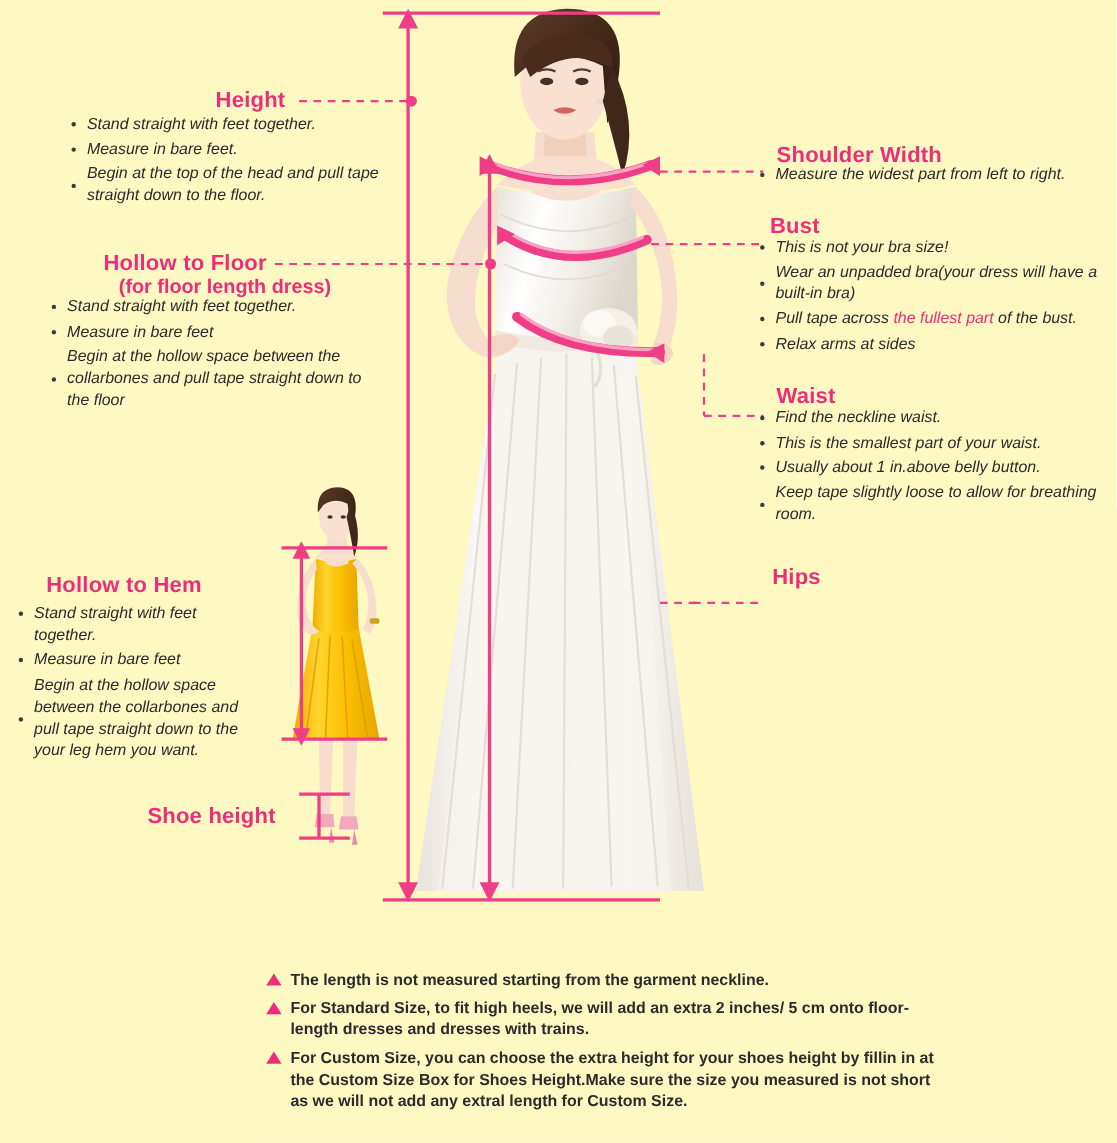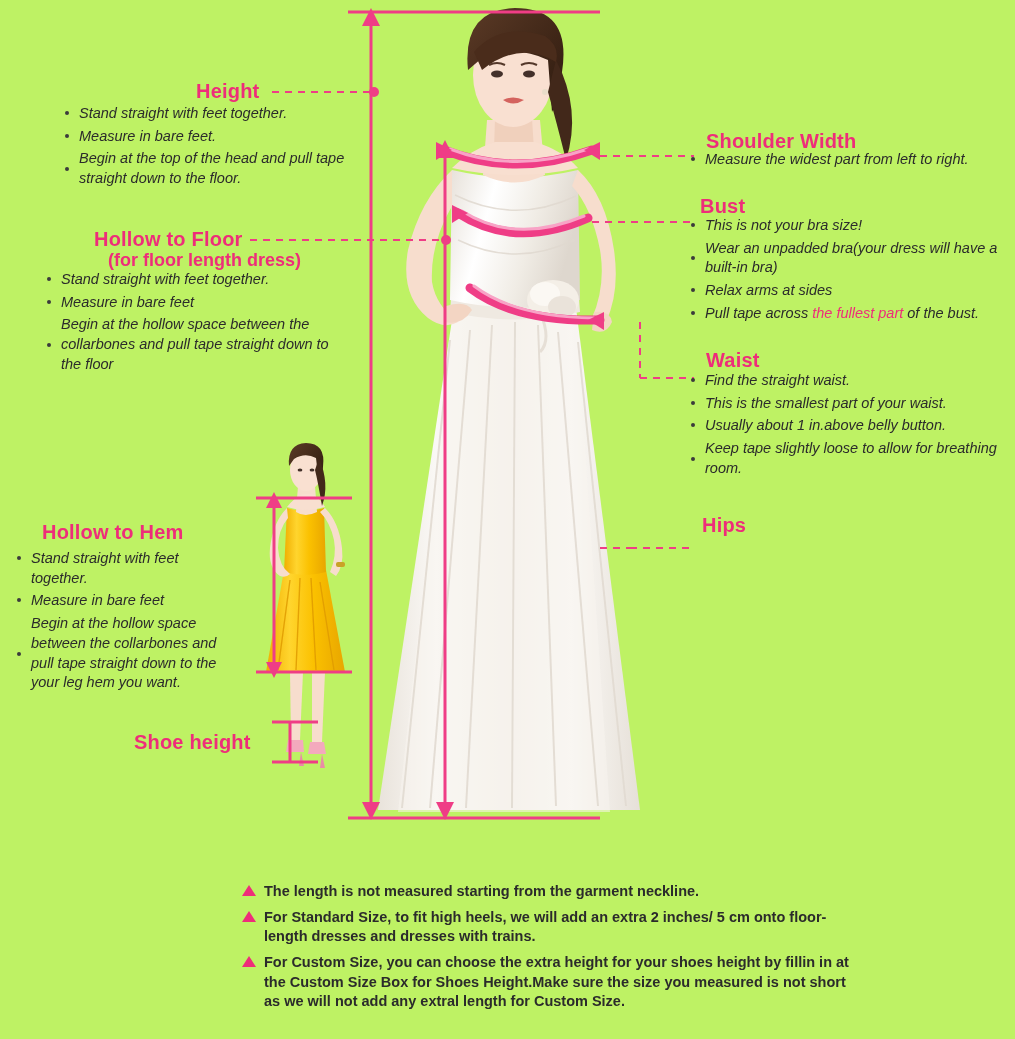--- a/index.html
+++ b/index.html
@@ -7,21 +7,21 @@
     padding: 0;
     background: #ffffff;
   }
   body {
     font-family: "Liberation Sans", sans-serif;
   }
   #page {
     position: relative;
     width: 1015px;
     height: 1039px;
-    background: #bef264;
+    background: #fef9c3;
     overflow: hidden;
   }
   .abs { position: absolute; }
 
   
   .heading {
     color: #ee2d7a;
     font-weight: bold;
     font-size: 20px;
     letter-spacing: .2px;
@@ -310,27 +310,27 @@
 
   <div class="abs heading" style="left:706px; top:130px;">Shoulder Width</div>
   <ul class="abs blist" style="left:688px; top:150px; width:320px;">
     <li>Measure the widest part from left to right.</li>
   </ul>
 
   <div class="abs heading" style="left:700px; top:195px;">Bust</div>
   <ul class="abs blist" style="left:688px; top:216px; width:322px;">
     <li>This is not your bra size!</li>
     <li class="mid">Wear an unpadded bra(your dress will have a built-in bra)</li>
+    <li><span>Pull tape across </span><span class="pink-em">the fullest part</span><span> of the bust.</span></li>
     <li>Relax arms at sides</li>
-    <li><span>Pull tape across </span><span class="pink-em">the fullest part</span><span> of the bust.</span></li>
   </ul>
 
   <div class="abs heading" style="left:706px; top:349px;">Waist</div>
   <ul class="abs blist" style="left:688px; top:371px; width:310px;">
-    <li>Find the straight waist.</li>
+    <li>Find the neckline waist.</li>
     <li>This is the smallest part of your waist.</li>
     <li>Usually about 1 in.above belly button.</li>
     <li class="mid">Keep tape slightly loose to allow for breathing room.</li>
   </ul>
 
   <div class="abs heading" style="left:702px; top:514px;">Hips</div>
 
   <div class="abs" style="left:242px; top:882px; width:620px;font-weight:bold;">
     <div class="note">
       <span class="tri"></span>

